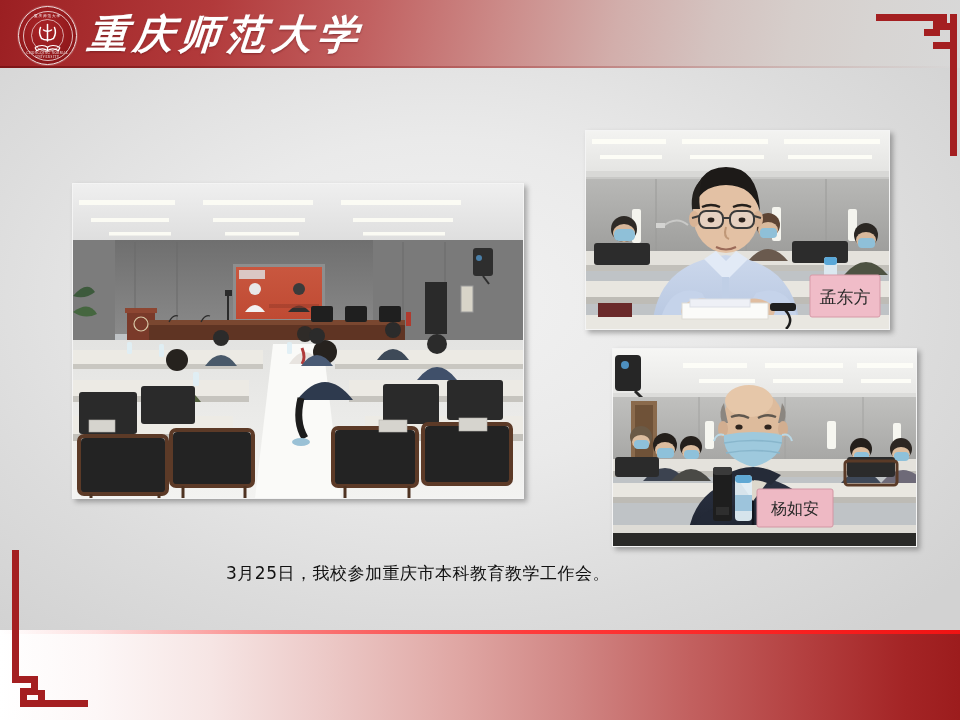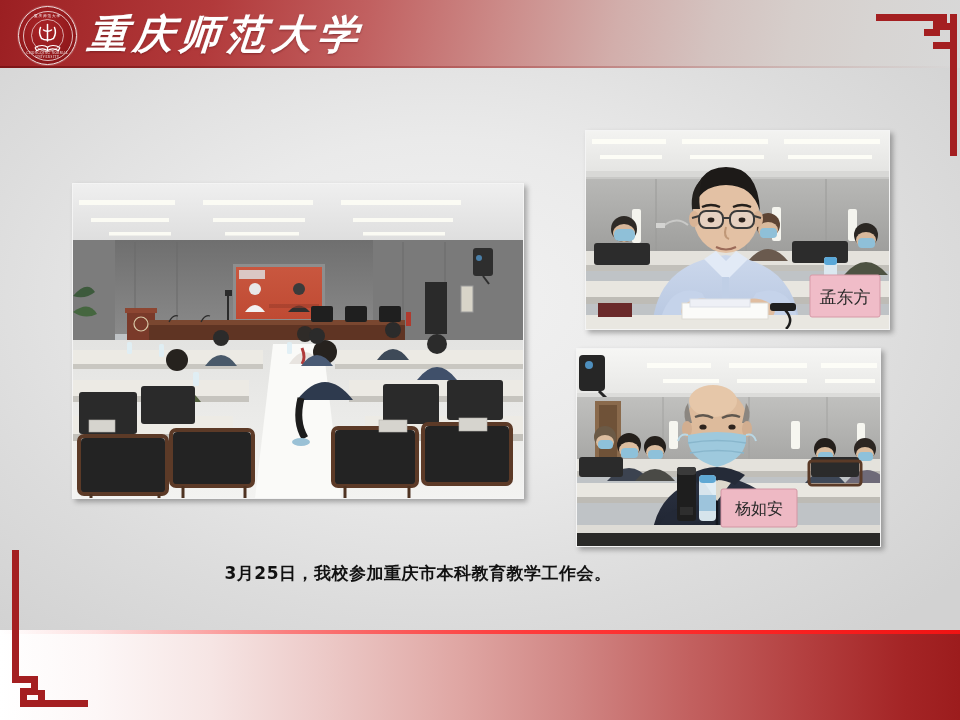--- a/index.html
+++ b/index.html
@@ -109,30 +109,30 @@
     box-shadow: 3px 3px 5px rgba(0,0,0,.30);
     background: #bfc3c6;
   }
   .photo .scene { position: absolute; left: 0; top: 0; width: 100%; height: 100%; }
 
   
   #photo-main { left: 72px; top: 183px; width: 450px; height: 314px; }
 
   
   #photo-top-right { left: 585px; top: 130px; width: 303px; height: 198px; text-align: center; }
-  #photo-bottom-right { left: 576px; top: 348px; width: 303px; height: 197px; text-align: center; }
+  #photo-bottom-right { left: 612px; top: 348px; width: 303px; height: 197px; text-align: center; }
 
   
   #caption {
     position: absolute;
     left: 0; top: 562px;
     width: 836px;
     text-align: center;
     font-size: 17px;
-    font-weight: 700;
+    font-weight: 400;
     color: #111111;
     font-family: "DejaVu Sans", "Liberation Sans", sans-serif;
     letter-spacing: .5px;
   }
 
   
   #bottom-band {
     position: absolute;
     left: 0; bottom: 0;
     width: 960px; height: 90px;

